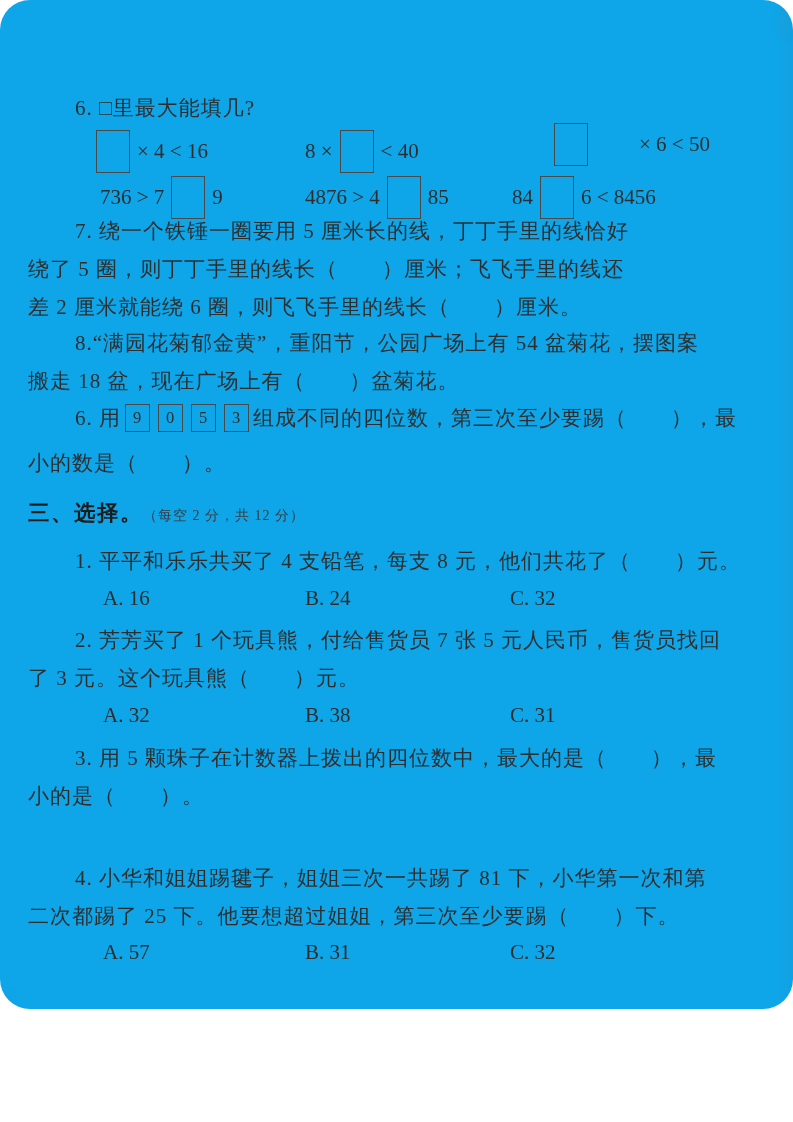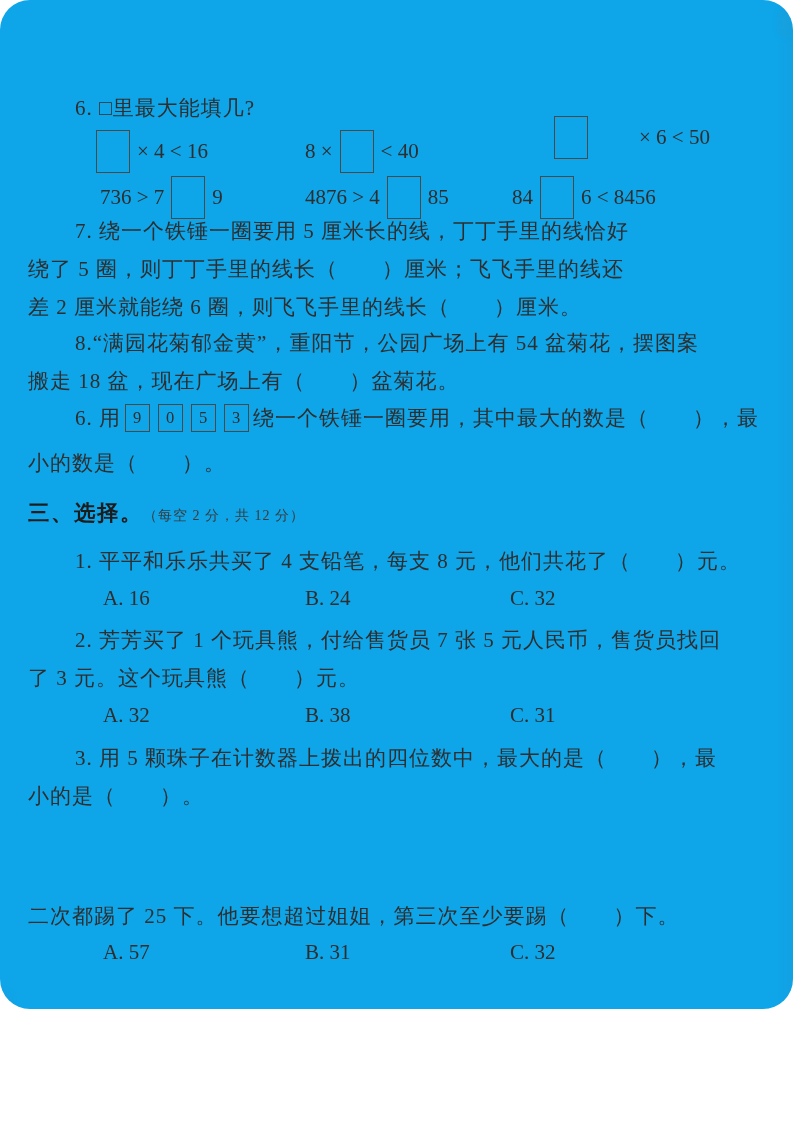--- a/index.html
+++ b/index.html
@@ -57,21 +57,21 @@
   <div class="cell" style="top:126px; left:96px;">
     <span></span>
       <span class="bbox" style="margin-left:0;"></span>
       <span>× 4 &lt; 16</span>
   </div>
   <div class="cell" style="top:126px; left:305px;">
     <span>8 ×</span>
       <span class="bbox"></span>
       <span>&lt; 40</span>
   </div>
-  <div class="cell" style="top:112px; left:510px;gap:44px;">
+  <div class="cell" style="top:119px; left:510px;gap:44px;">
     <span></span>
       <span class="bbox" style="margin-left:0;"></span>
       <span>× 6 &lt; 50</span>
   </div>
 
   <div class="cell" style="top:172px; left:100px;">
     <span>736 &gt; 7</span>
       <span class="bbox"></span>
       <span>9</span>
   </div>
@@ -92,21 +92,21 @@
 
   <div class="line indent" style="top:330px;">8.“满园花菊郁金黄”，重阳节，公园广场上有 54 盆菊花，摆图案</div>
   <div class="line" style="top:368px;">搬走 18 盆，现在广场上有（　　）盆菊花。</div>
 
   <div class="q9row" style="top:404px;">
     <span>6. 用</span>
     <span class="dbox">9</span>
     <span class="dbox">0</span>
     <span class="dbox">5</span>
     <span class="dbox">3</span>
-    <span>绕一个铁锤一圈要用，其中最大的数是（　　），最</span>
+    <span>组成不同的四位数，第三次至少要踢（　　），最</span>
   </div>
   <div class="line" style="top:450px;">小的数是（　　）。</div>
 
   <div class="line" style="top:500px;">
     <span class="sec-title">三、选择。</span><span class="sec-note">（每空 2 分，共 12 分）</span>
   </div>
 
   <div class="line indent" style="top:548px;">1. 平平和乐乐共买了 4 支铅笔，每支 8 元，他们共花了（　　）元。</div>
   <div class="optrow" style="top:586px;">
     <span class="opt" style="left:103px;">A. 16</span>
@@ -118,20 +118,21 @@
   <div class="line" style="top:665px;">了 3 元。这个玩具熊（　　）元。</div>
   <div class="optrow" style="top:703px;">
     <span class="opt" style="left:103px;">A. 32</span>
     <span class="opt" style="left:305px;">B. 38</span>
     <span class="opt" style="left:510px;">C. 31</span>
   </div>
 
   <div class="line indent" style="top:745px;">3. 用 5 颗珠子在计数器上拨出的四位数中，最大的是（　　），最</div>
   <div class="line" style="top:783px;">小的是（　　）。</div>
 
+  <div class="line indent" style="top:865px;">4. 小华和姐姐踢毽子，姐姐三次一共踢了 81 下，小华第一次和第</div>
   <div class="line" style="top:903px;">二次都踢了 25 下。他要想超过姐姐，第三次至少要踢（　　）下。</div>
   <div class="optrow" style="top:940px;padding-left:36px;">
     <span class="opt" style="left:103px;">A. 57</span>
     <span class="opt" style="left:305px;">B. 31</span>
     <span class="opt" style="left:510px;">C. 32</span>
   </div>
 
 
   <div class="footer">第　页　共　页</div>
 

